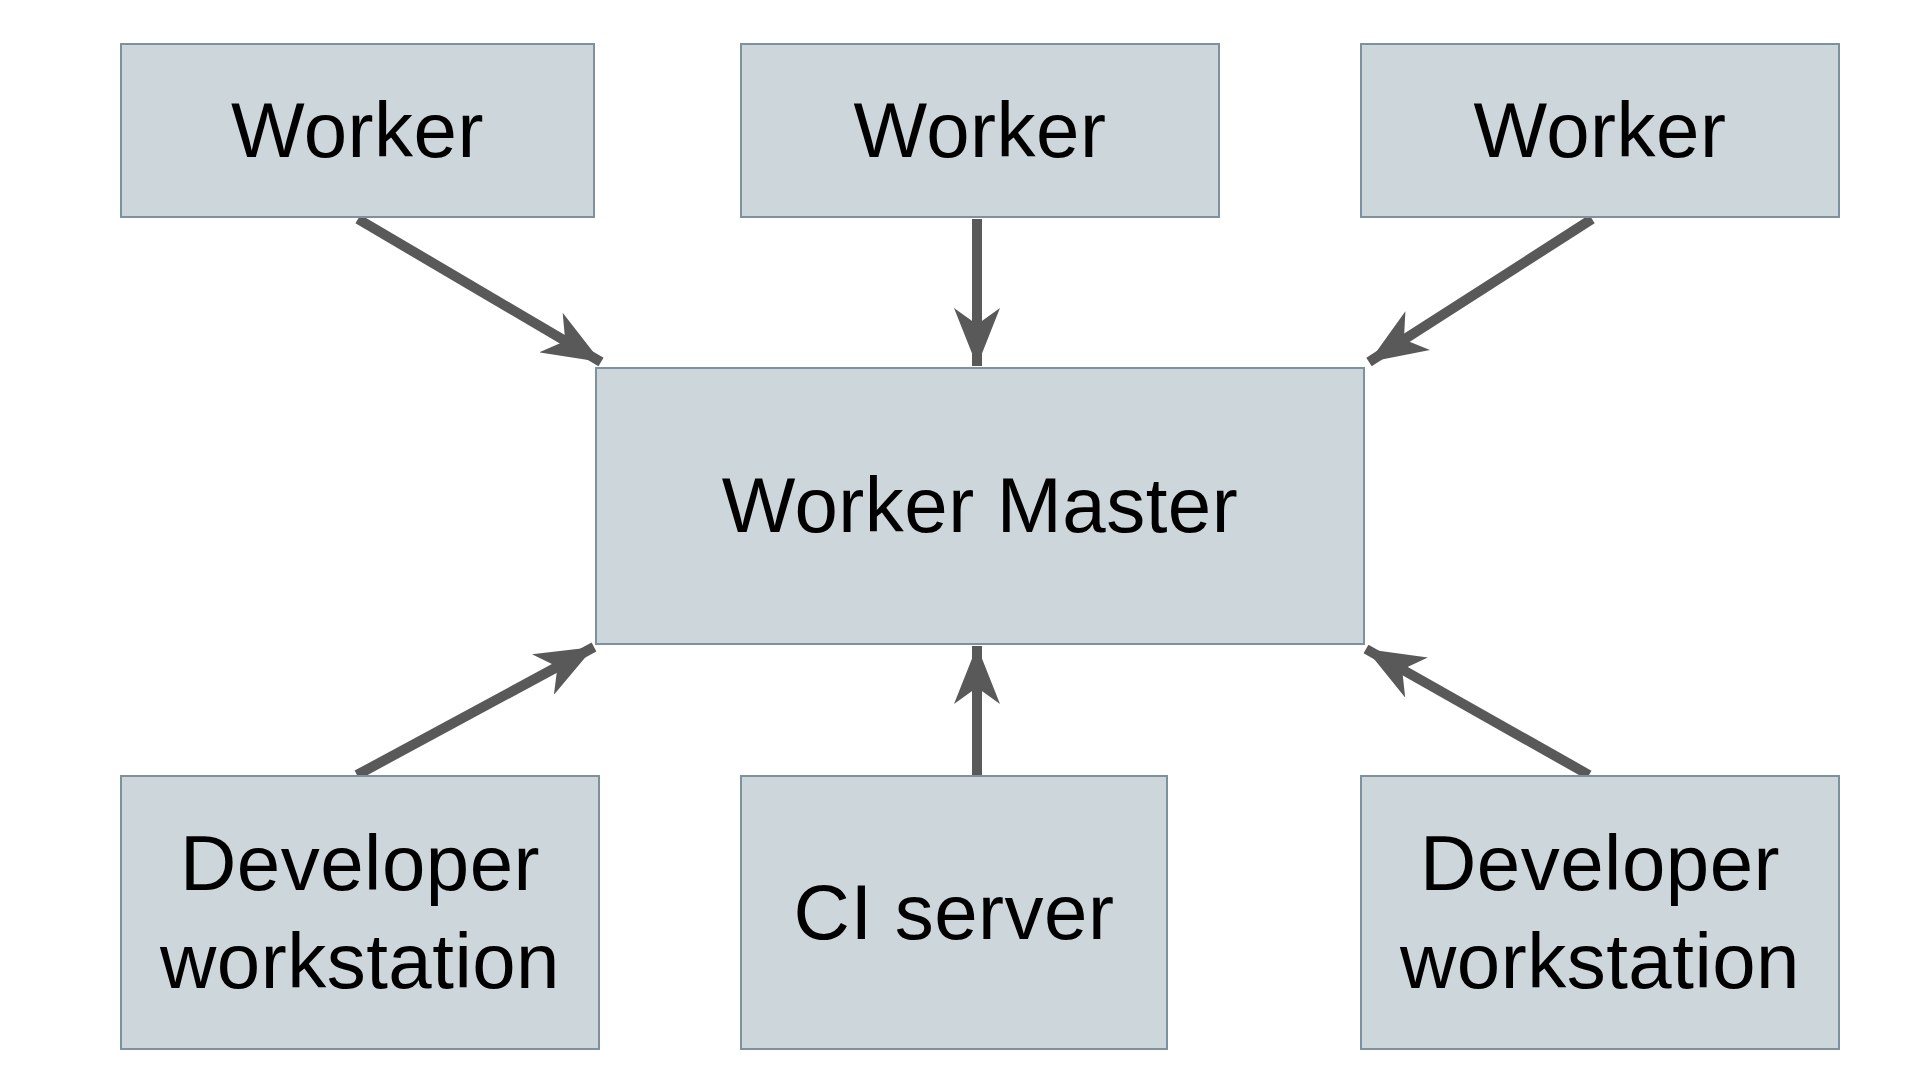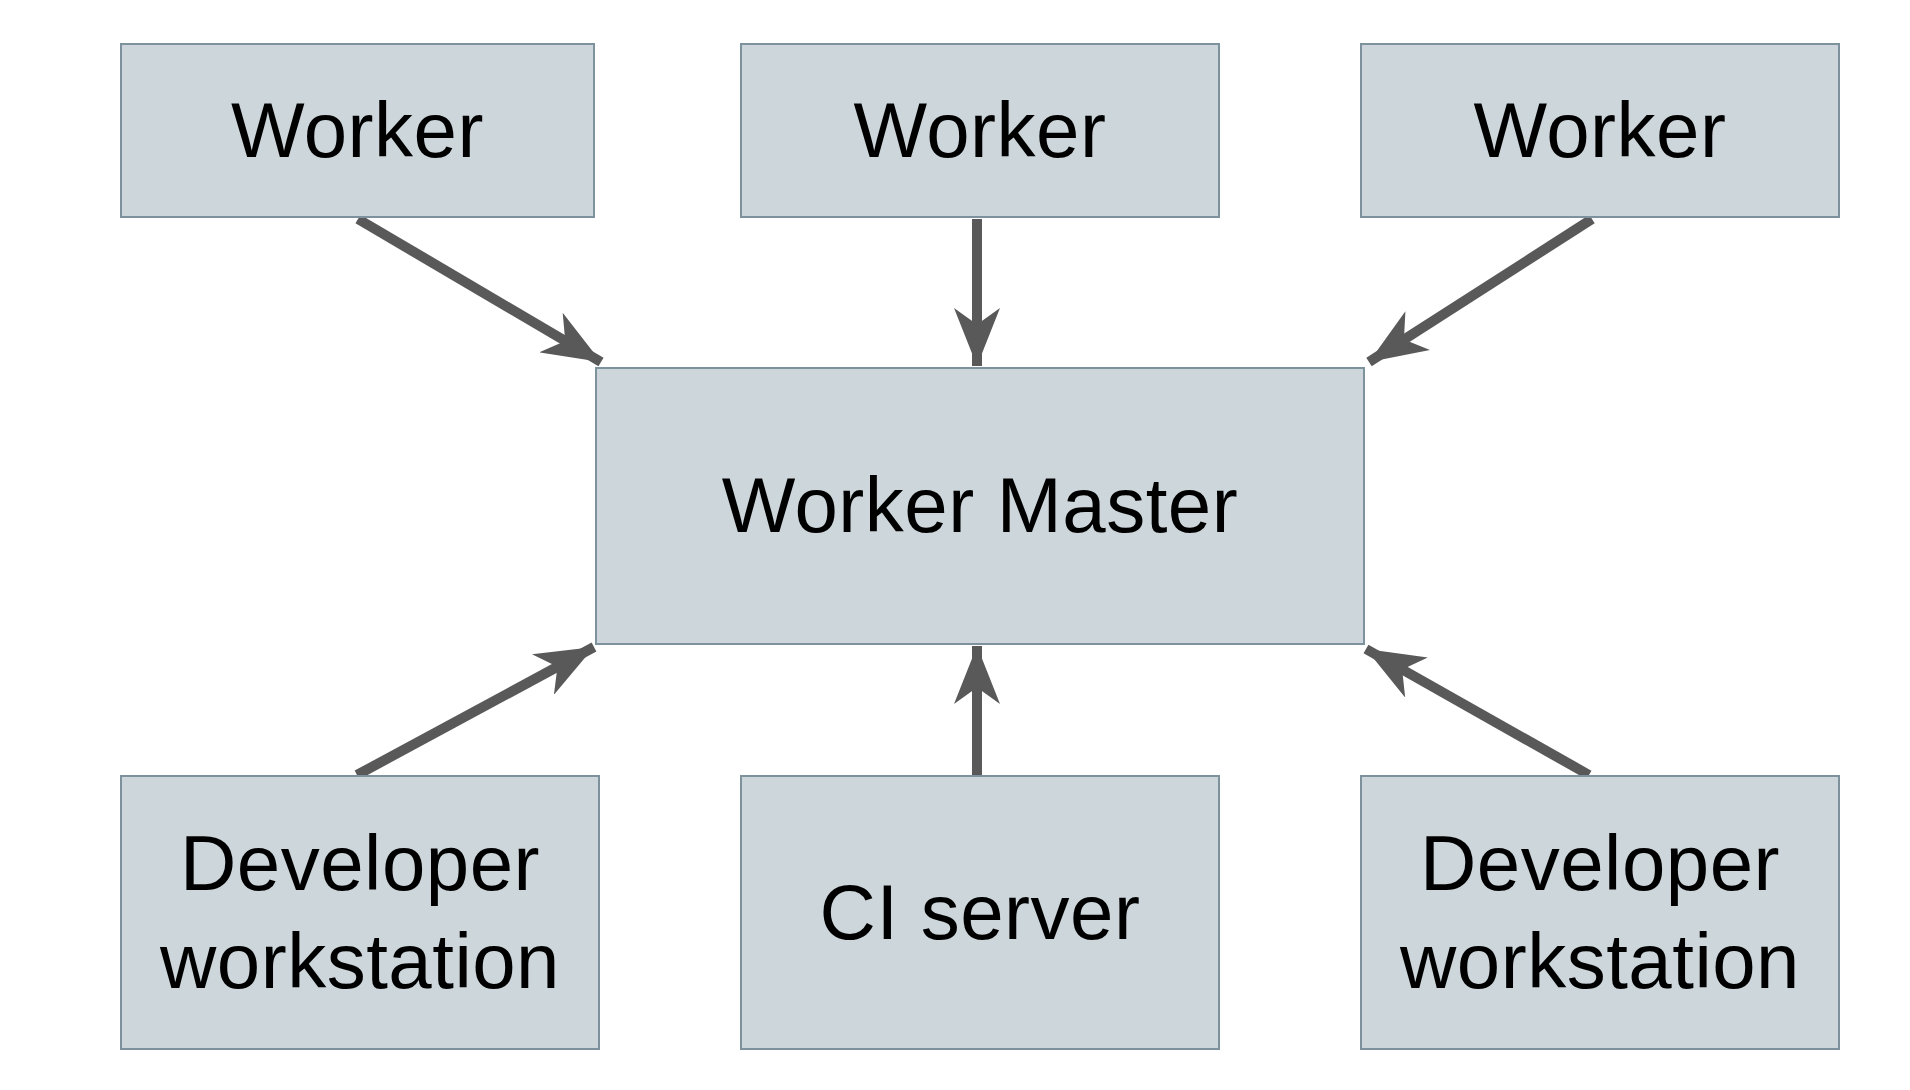--- a/index.html
+++ b/index.html
@@ -43,21 +43,21 @@
     color: var(--text, #000000);
     font-size: 78px;
     line-height: 1.25;
     letter-spacing: 0.5px;
   }
   .node-worker-top-left     { left: 120px;  top: 43px;  width: 475px; height: 175px; }
   .node-worker-top-center   { left: 740px;  top: 43px;  width: 480px; height: 175px; }
   .node-worker-top-right    { left: 1360px; top: 43px;  width: 480px; height: 175px; }
   .node-build-master        { left: 595px;  top: 367px; width: 770px; height: 278px; }
   .node-dev-left            { left: 120px;  top: 775px; width: 480px; height: 275px; }
-  .node-ci-server           { left: 740px;  top: 775px; width: 480px; height: 275px; }
+  .node-ci-server           { left: 740px;  top: 775px; width: 428px; height: 275px; }
   .node-dev-right           { left: 1360px; top: 775px; width: 480px; height: 275px; }
   .node-label {
     display: block;
     padding: 0 10px;
   }
 </style>
 </head>
 <body>
 
 <div class="canvas">

